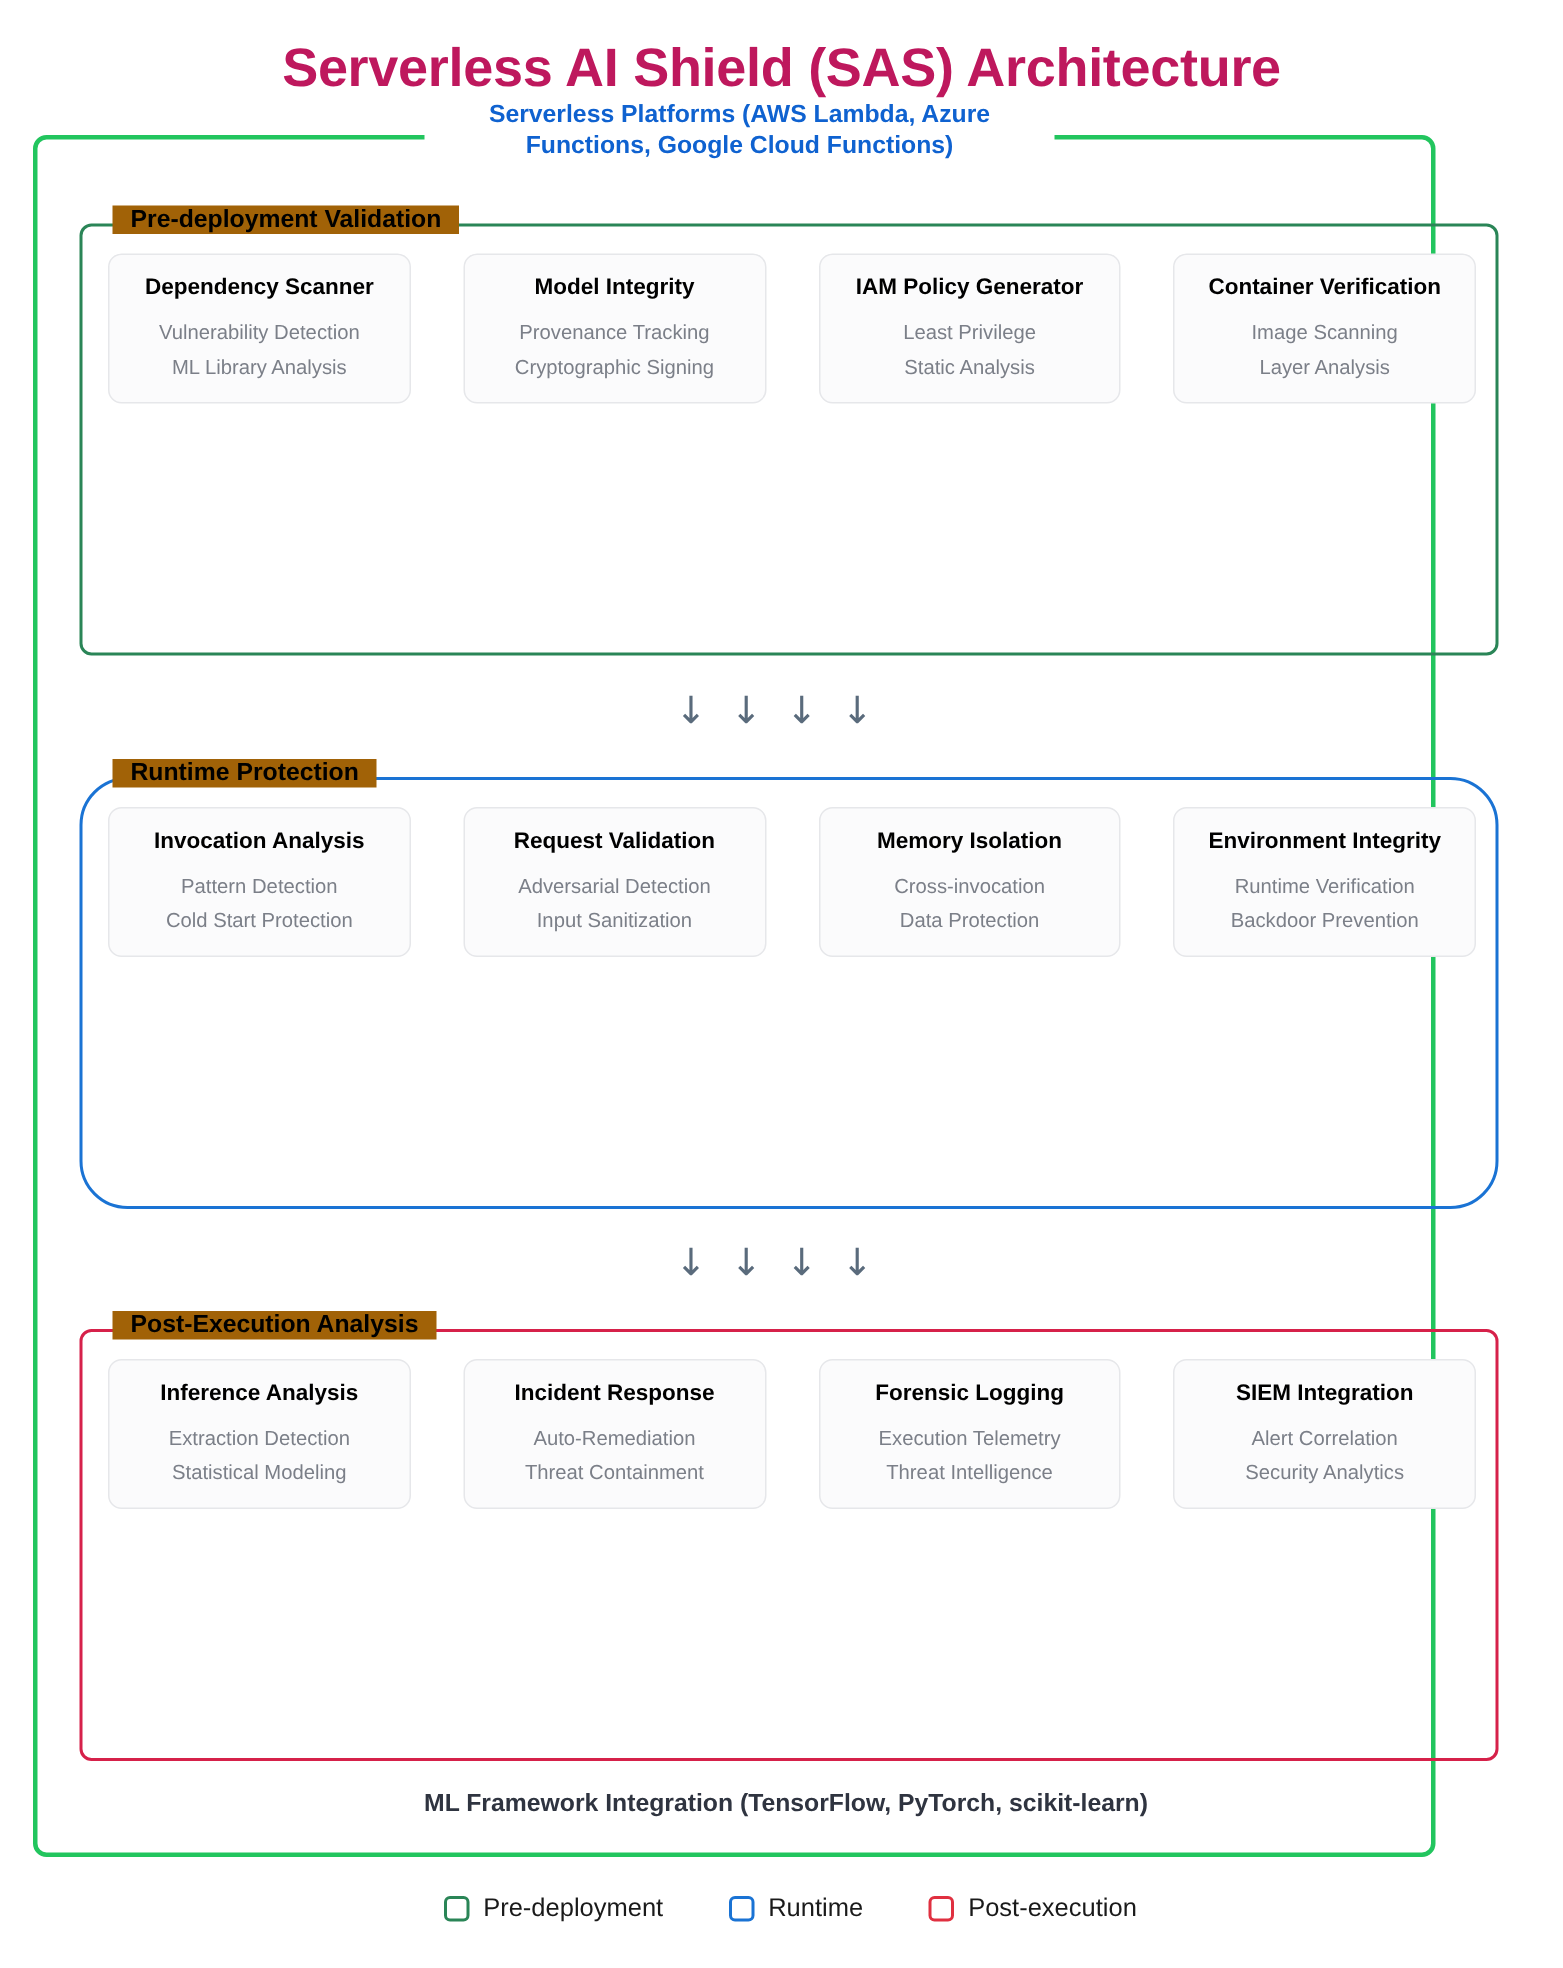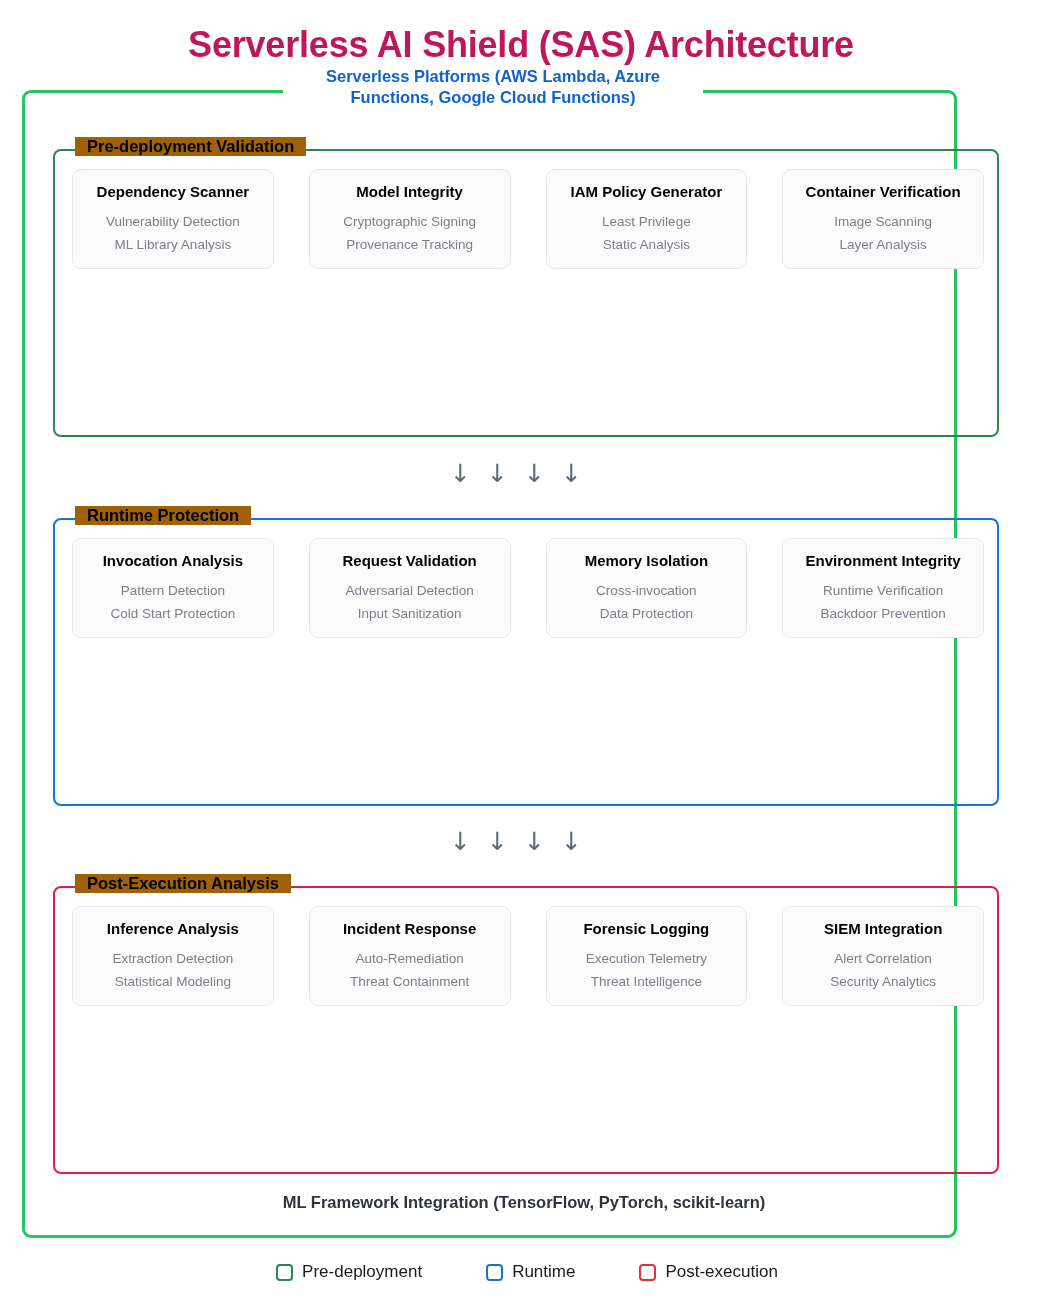--- a/index.html
+++ b/index.html
@@ -60,21 +60,21 @@
     top: -14px;
     left: 20px;
     background: #a16207;
     padding: 0 12px;
     font-size: 16.5px;
     font-weight: bold;
     color: #000000;
     white-space: nowrap;
   }
   .layer-pre     { border-color: #2a8557; }
-  .layer-runtime { border-color: #1a73d4; }
+  .layer-runtime { border-color: #1a73d4; border-radius: 32px; }
   .layer-post    { border-color: #d6214a; }
 
   .layer-pre     { left: 28px; top: 56px;  width: 946px; height: 288px; }
   .layer-runtime { left: 28px; top: 425px; width: 946px; height: 288px; }
   .layer-post    { left: 28px; top: 793px; width: 946px; height: 288px; }
 
   
   .card-grid {
     position: absolute;
     left: 17px; top: 18px;
@@ -131,21 +131,21 @@
   }
 
   
   .legend-strip {
     position: absolute;
     left: 0; top: 1262px;
     width: 1042px;
     display: flex;
     justify-content: center;
     align-items: center;
-    gap: 64px;
+    gap: 44px;
     padding-left: 12px;
   }
   .legend-item {
     display: flex;
     align-items: center;
     gap: 9px;
   }
   .legend-swatch {
     width: 17px; height: 17px;
     border-radius: 4px;
@@ -170,22 +170,22 @@
   <div class="layer layer-pre" style="border-color: rgb(42, 133, 87);">
     <div class="layer-legend">Pre-deployment Validation</div>
     <div class="card-grid">
       <div class="card">
         <div class="card-title">Dependency Scanner</div>
         <div class="card-sub">Vulnerability Detection</div>
         <div class="card-sub">ML Library Analysis</div>
       </div>
       <div class="card">
         <div class="card-title">Model Integrity</div>
+        <div class="card-sub">Provenance Tracking</div>
         <div class="card-sub">Cryptographic Signing</div>
-        <div class="card-sub">Provenance Tracking</div>
       </div>
       <div class="card">
         <div class="card-title">IAM Policy Generator</div>
         <div class="card-sub">Least Privilege</div>
         <div class="card-sub">Static Analysis</div>
       </div>
       <div class="card">
         <div class="card-title">Container Verification</div>
         <div class="card-sub">Image Scanning</div>
         <div class="card-sub">Layer Analysis</div>

